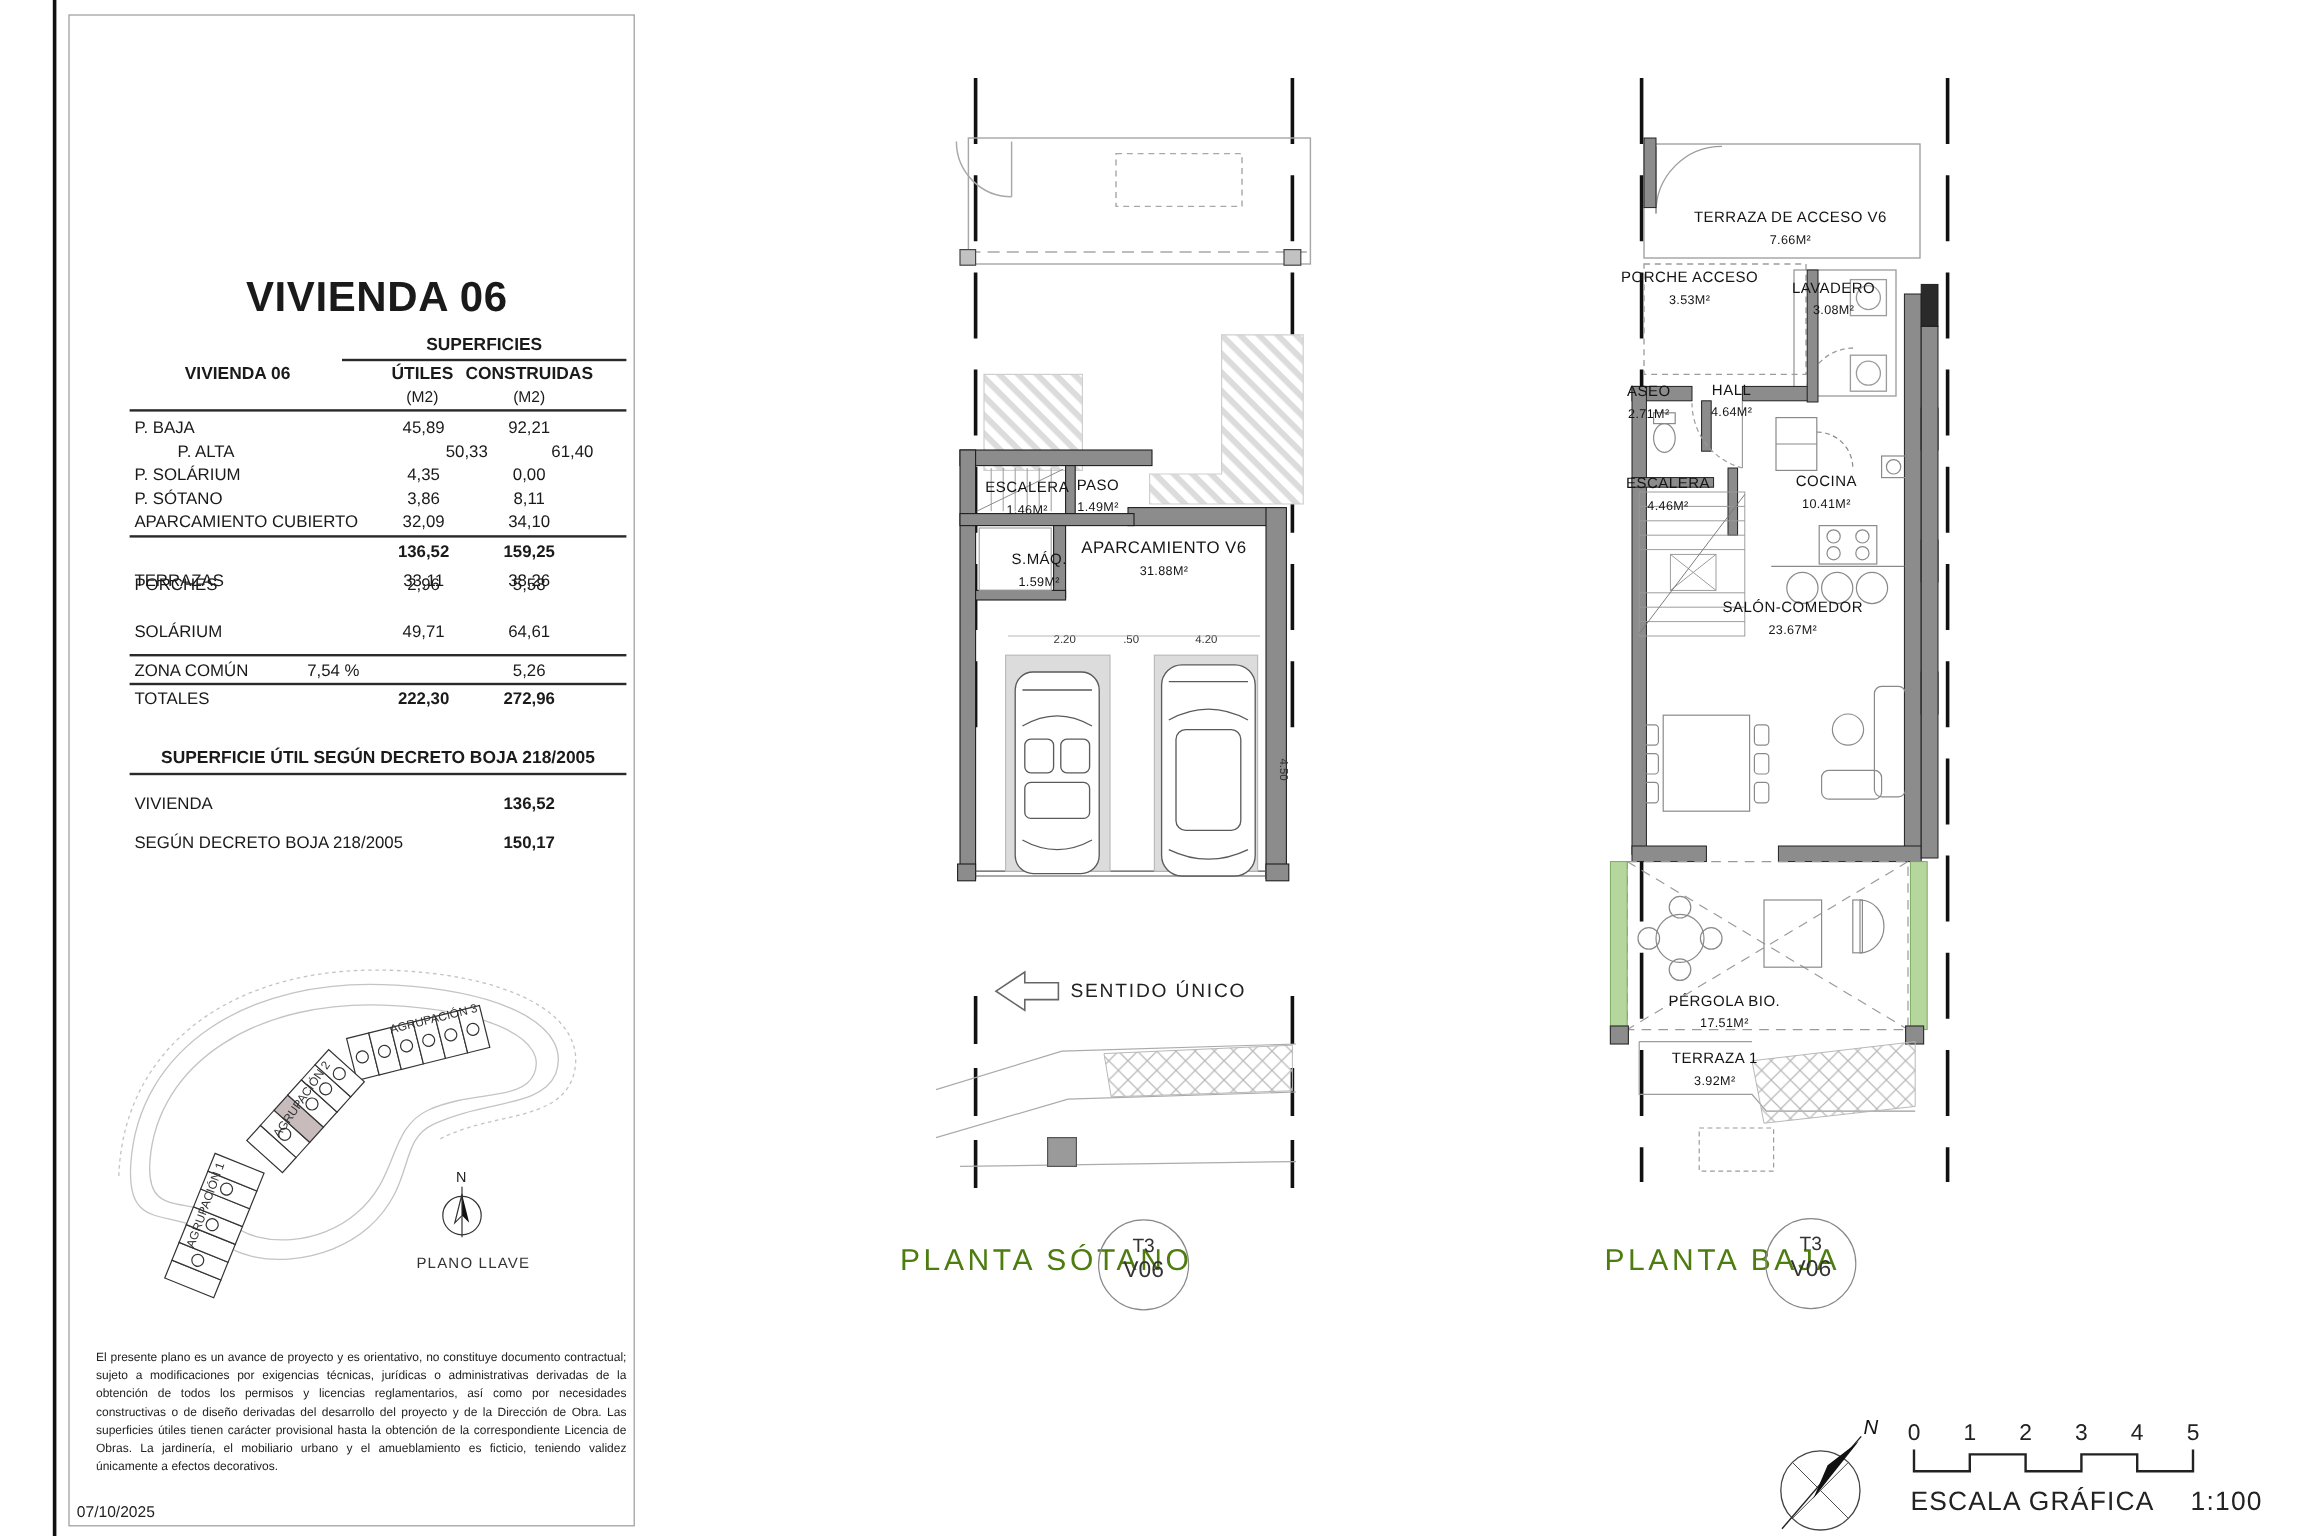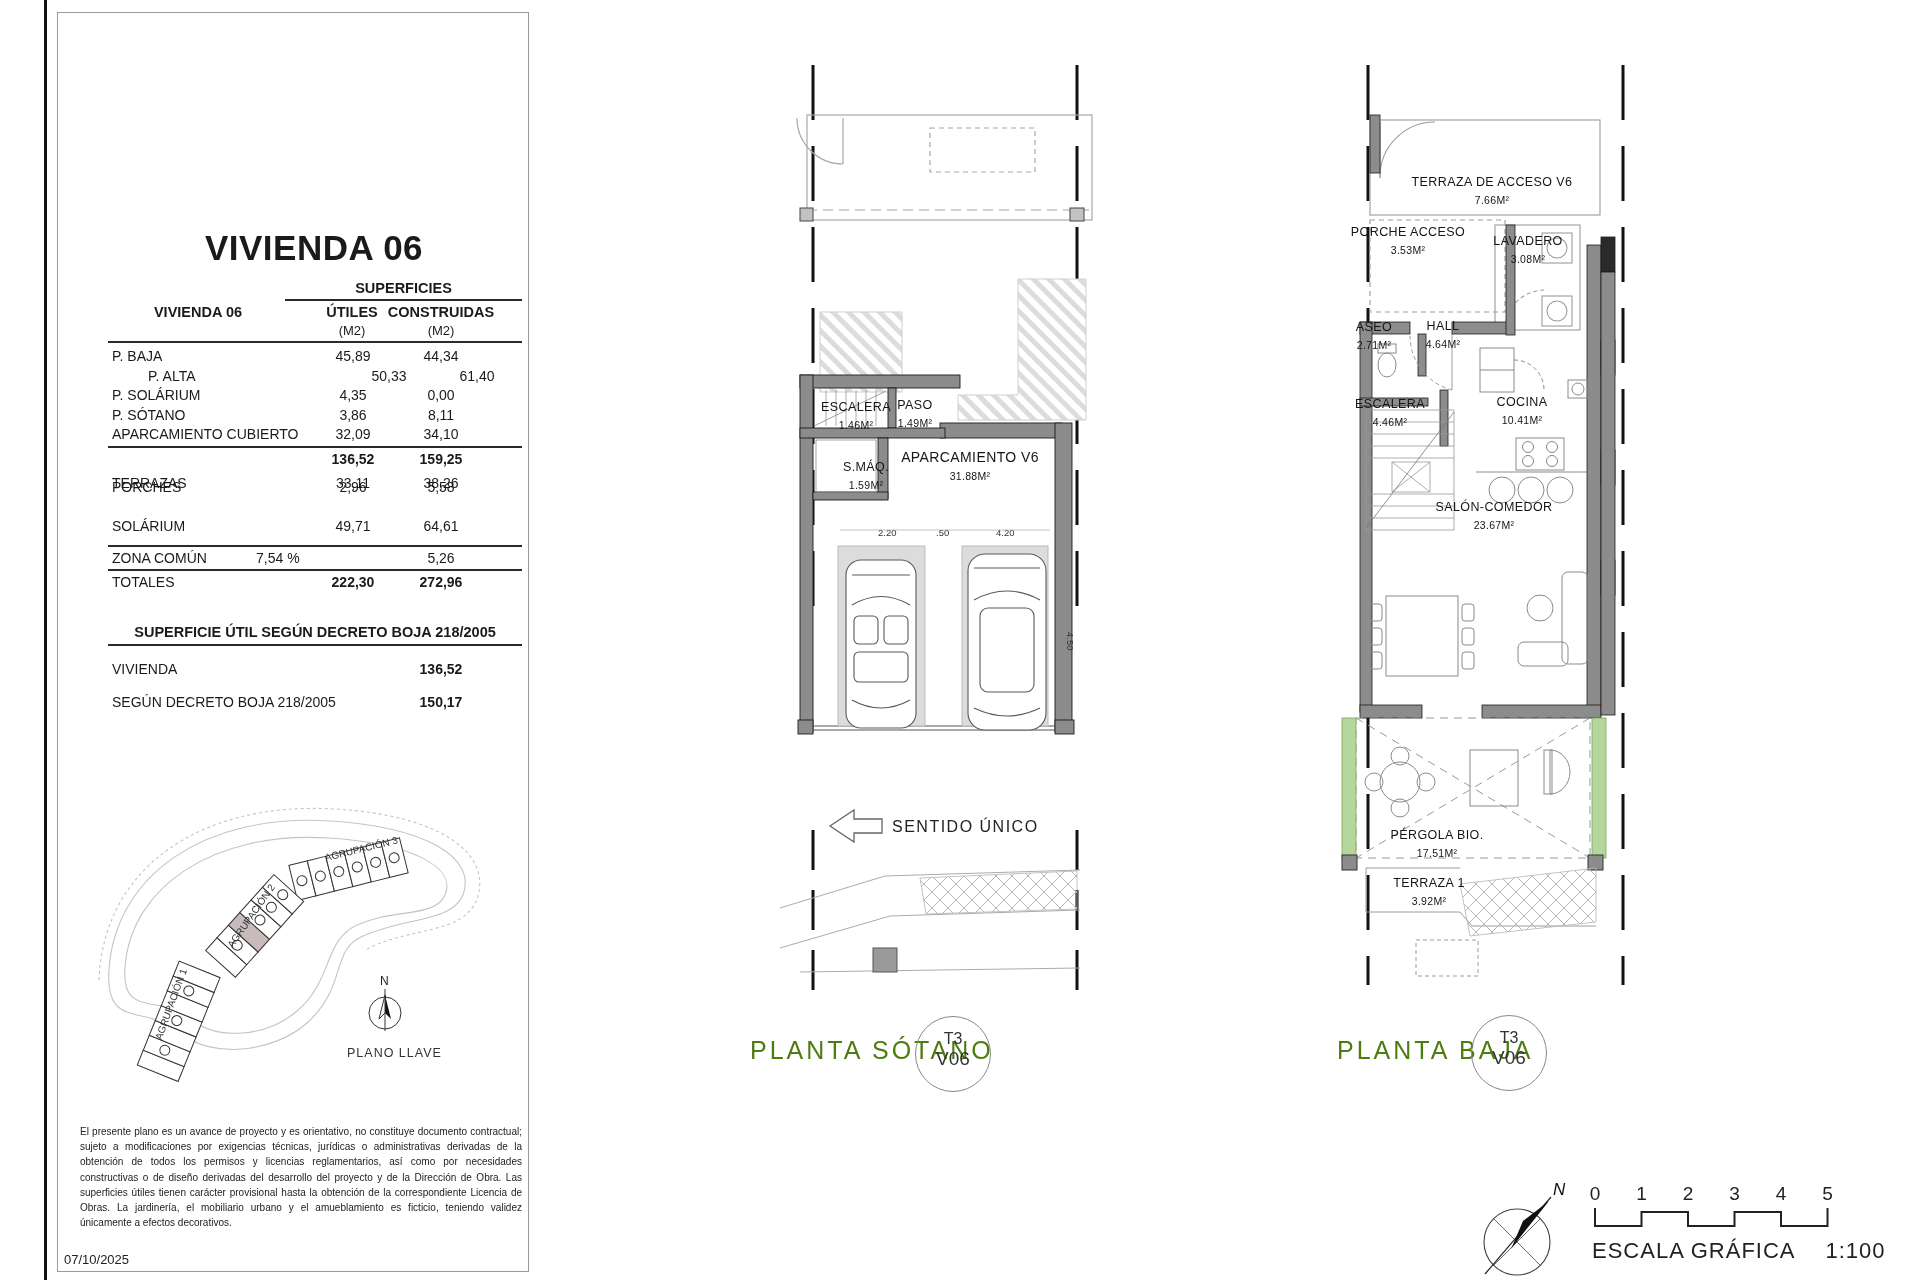--- a/index.html
+++ b/index.html
@@ -51,21 +51,21 @@
 <div class="th tc" style="left:108px;top:304px;width:180px;">VIVIENDA 06</div>
 <div class="th tc" style="left:292px;top:304px;width:120px;">ÚTILES</div>
 <div class="th tc" style="left:378px;top:304px;width:126px;">CONSTRUIDAS</div>
 <div class="tc" style="position:absolute;left:292px;top:323px;width:120px;font-size:13px;">(M2)</div>
 <div class="tc" style="position:absolute;left:378px;top:323px;width:126px;font-size:13px;">(M2)</div>
 <div class="tline" style="left:108px;top:341px;width:414px;height:2px;"></div>
 
 <div class="trow" style="top:348px;">
   <span class="lab">P. BAJA</span>
   <span class="u">45,89</span>
-  <span class="c">44,34</span>
+  <span class="c">92,21</span>
 </div>
 <div class="trow" style="top:367.6px;margin-left:36px;">
   <span class="lab">P. ALTA</span>
   <span class="u">50,33</span>
   <span class="c">61,40</span>
 </div>
 <div class="trow" style="top:387.2px;">
   <span class="lab">P. SOLÁRIUM</span>
   <span class="u">4,35</span>
   <span class="c">0,00</span>

